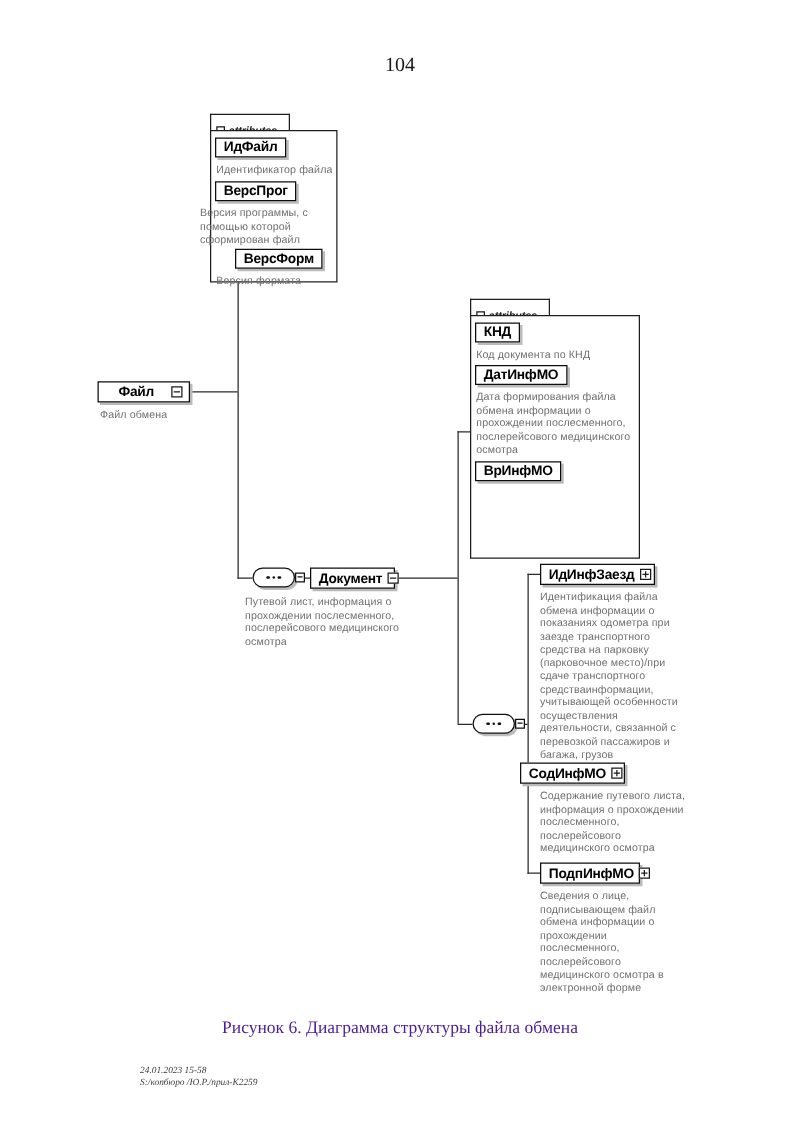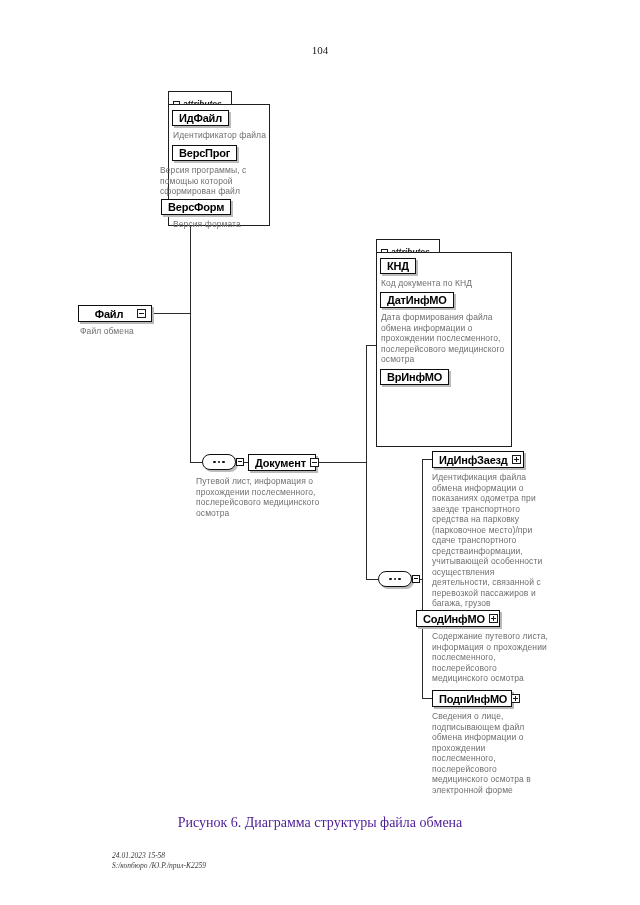--- a/index.html
+++ b/index.html
@@ -25,21 +25,21 @@
   }
 
   
   .page-number {
     position: absolute;
     top: 44px;
     left: 0;
     width: 640px;
     text-align: center;
     font-family: "Liberation Serif", serif;
-    font-size: 11px;
+    font-size: 16px;
     color: #1a1a1a;
   }
 
   
   .diagram {
     position: absolute;
     left: 0; top: 0;
     width: 640px;
     height: 810px;
   }
@@ -269,21 +269,21 @@
     <div class="attr-chip" style="left:172px; top:110px;">
       <span>ИдФайл</span>
     </div>
     <div class="annot" style="left:173px; top:130px; width:96px;">Идентификатор файла</div>
 
     <div class="attr-chip" style="left:172px; top:145px;">
       <span>ВерсПрог</span>
     </div>
     <div class="annot" style="left:160px; top:165px; width:92px;">Версия программы, с помощью которой сформирован файл</div>
 
-    <div class="attr-chip" style="left:161px; top:199px;text-align:center;">
+    <div class="attr-chip" style="left:188px; top:199px;text-align:center;">
       <span>ВерсФорм</span>
     </div>
     <div class="annot" style="left:173px; top:219px; width:96px;">Версия формата</div>
 
     <div class="seq" style="left:202px; top:454px;">
       <i></i>
       <i></i>
       <i></i>
     </div>
     <div class="seq-stub" style="left:236px; top:458px;"></div>

